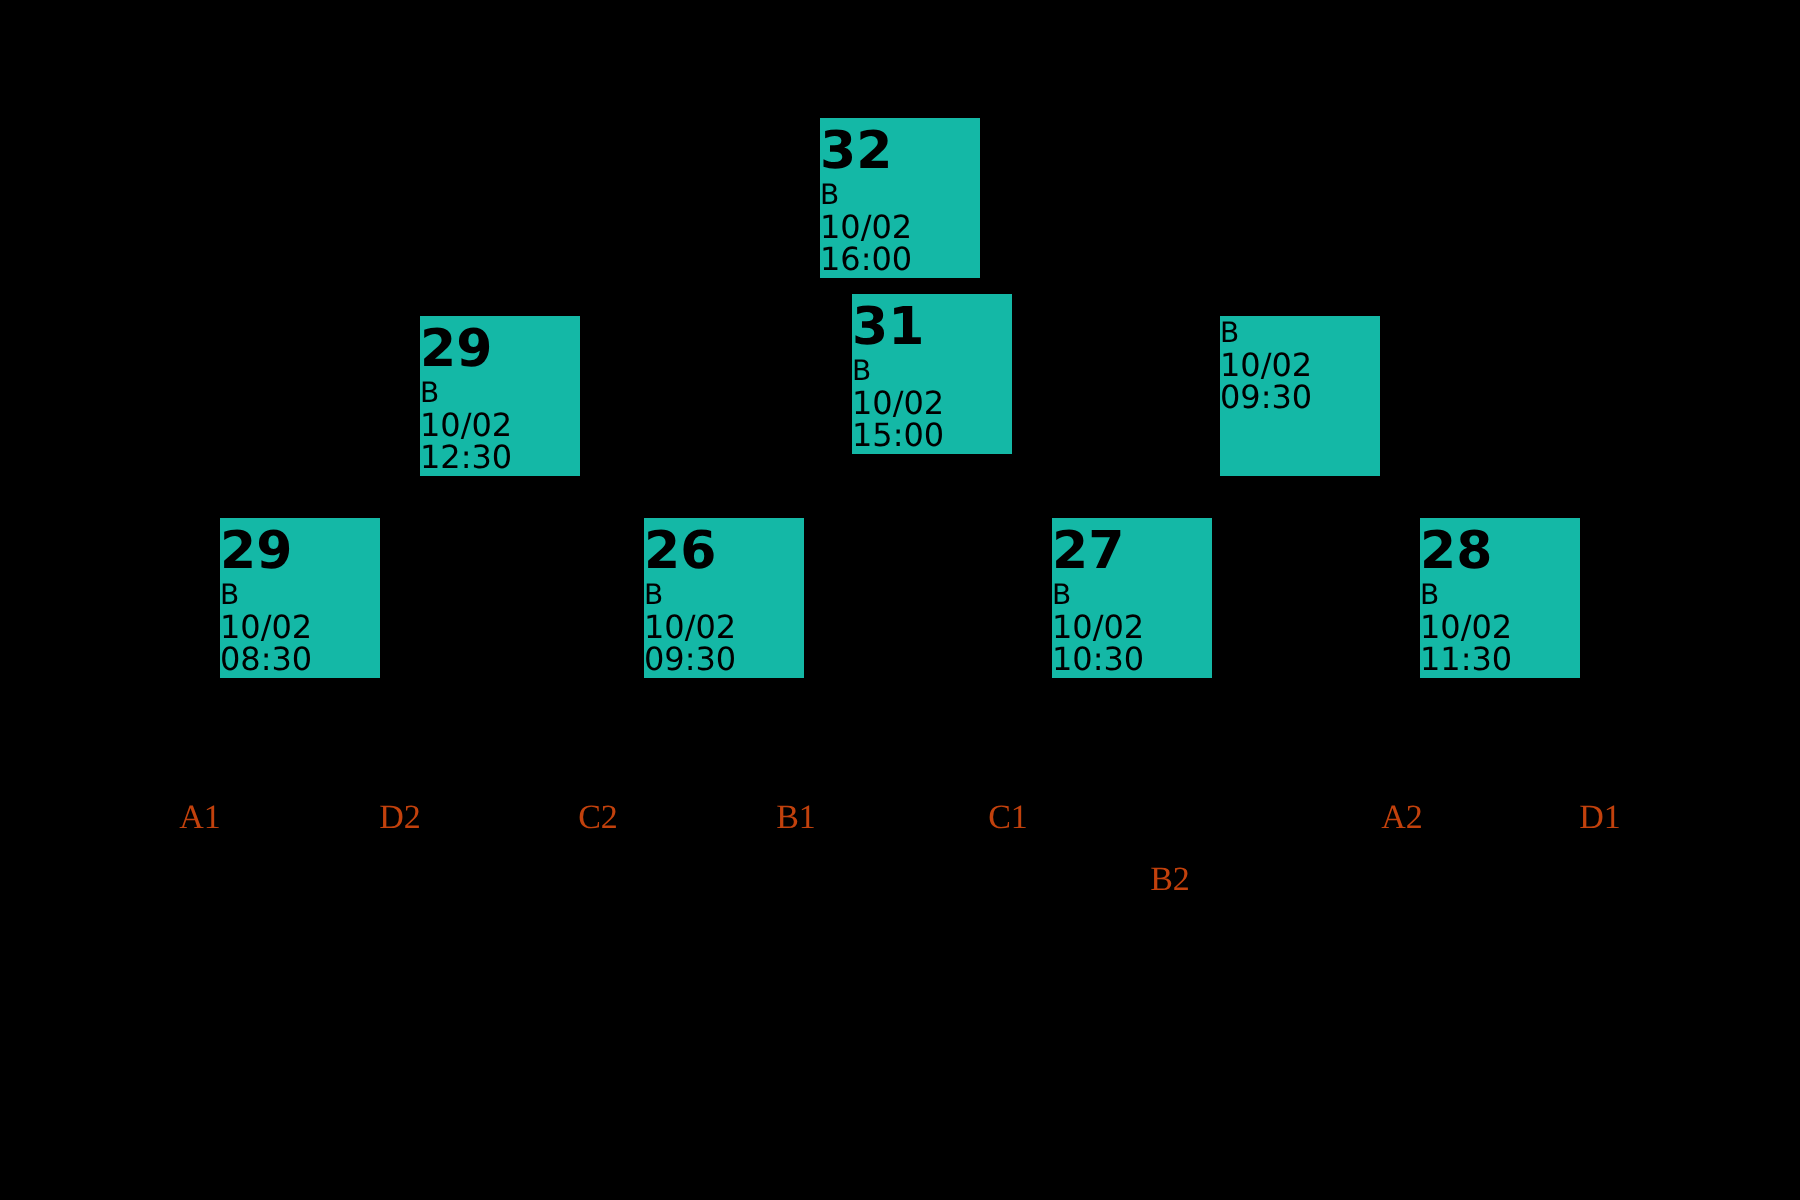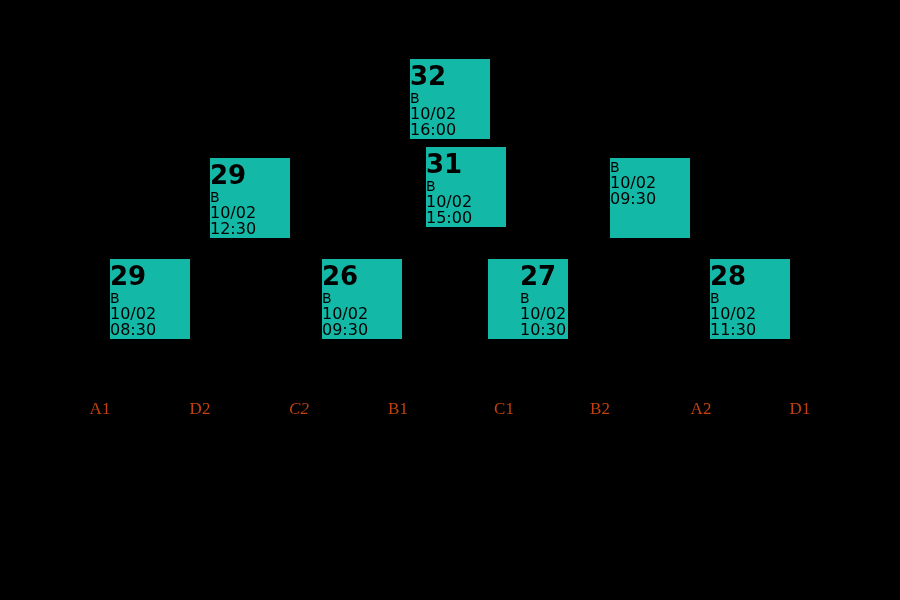--- a/index.html
+++ b/index.html
@@ -89,36 +89,36 @@
     <div class="time">08:30</div>
   </div>
 
   <div class="match" style="left:310px; top:259px;margin-left:12px;">
     <div class="num">26</div>
     <div class="team">B</div>
     <div class="date">10/02</div>
     <div class="time">09:30</div>
   </div>
 
-  <div class="match" style="left:488px; top:259px;padding-left:32px;">
+  <div class="match" style="left:526px; top:259px;">
     <div class="num">27</div>
     <div class="team">B</div>
     <div class="date">10/02</div>
     <div class="time">10:30</div>
   </div>
 
   <div class="match" style="left:710px; top:259px;">
     <div class="num">28</div>
     <div class="team">B</div>
     <div class="date">10/02</div>
     <div class="time">11:30</div>
   </div>
 
   <div class="seed" style="left:100px;">A1</div>
   <div class="seed" style="left:200px;">D2</div>
-  <div class="seed" style="left:299px;font-style:italic;">C2</div>
+  <div class="seed" style="left:299px;">C2</div>
   <div class="seed" style="left:398px;">B1</div>
   <div class="seed" style="left:504px;">C1</div>
-  <div class="seed" style="left:600px;">B2</div>
+  <div class="seed" style="left:585px;margin-top:31px;">B2</div>
   <div class="seed" style="left:701px;">A2</div>
   <div class="seed" style="left:800px;">D1</div>
 
 </div>
 
 </body></html>

